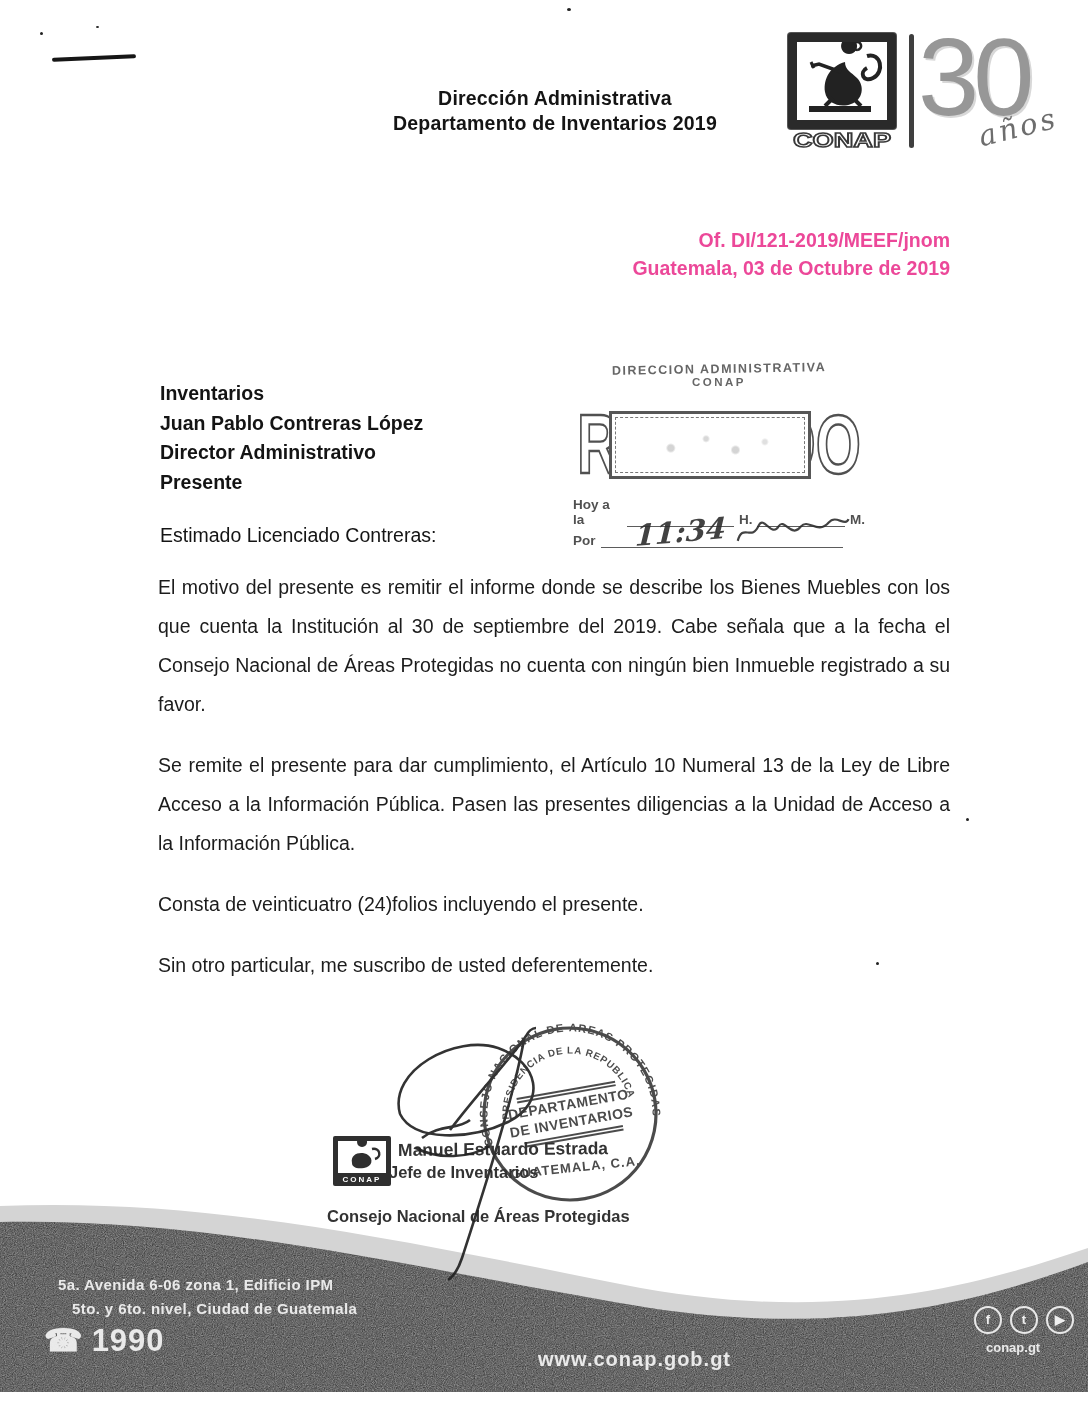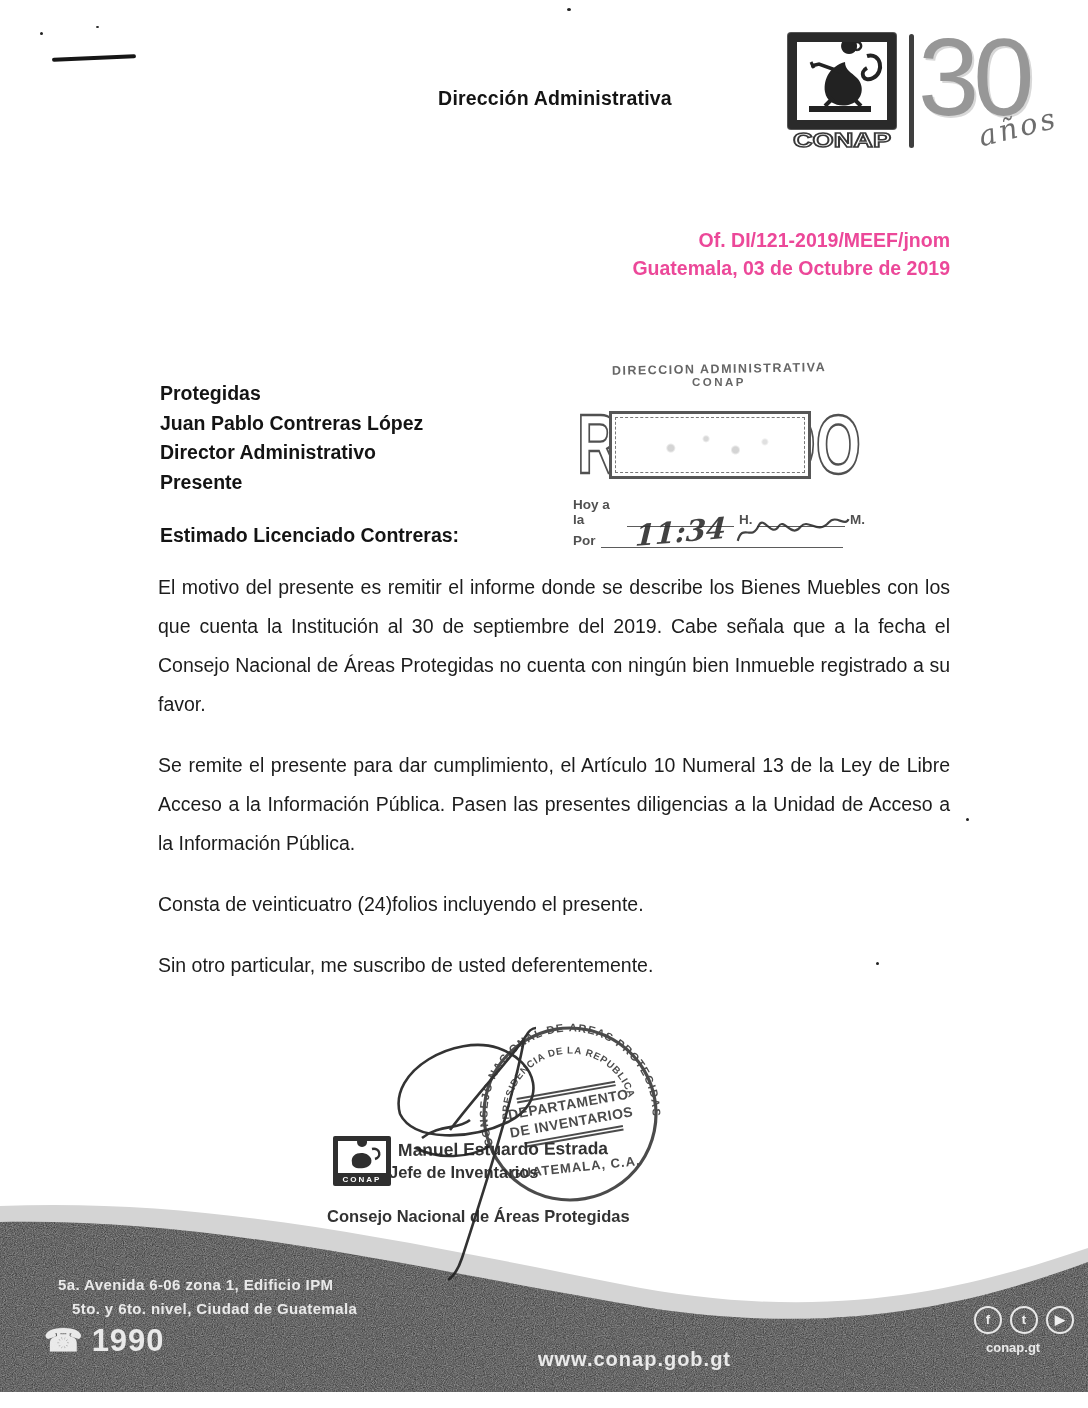--- a/index.html
+++ b/index.html
@@ -18,21 +18,21 @@
   .brand-divider{left:909px;top:34px;width:5px;height:114px;background:#3f3f3f;border-radius:3px;}
   .big30{left:918px;top:22px;font-size:110px;line-height:1;font-weight:400;letter-spacing:-6px;
          color:#979797;text-shadow:2px 2px 0 rgba(125,125,125,.3);}
   .anios{left:978px;top:110px;font-family:"DejaVu Serif",serif;font-style:italic;font-size:29px;
          color:#6d6d6d;transform:rotate(-14deg);letter-spacing:3px;}
   
   .ref-block{left:540px;top:227px;width:410px;text-align:right;font-weight:bold;
              font-size:19.5px;line-height:27.5px;color:#ec4899;}
   
   .recipient{left:160px;top:379px;font-weight:bold;font-size:19.5px;line-height:29.5px;color:#141414;}
-  .salutation{left:160px;top:524px;font-weight:bold;font-size:19.5px;color:#141414;}
+  .salutation{left:160px;top:524px;font-weight:normal;font-size:19.5px;color:#141414;}
   
   .rstamp{left:573px;top:362px;width:292px;color:#414141;}
   .rstamp .hdr1{text-align:center;font-size:12.5px;letter-spacing:1.5px;font-weight:600;
                 color:#4c4c4c;transform:rotate(-1deg);opacity:.85;}
   .rstamp .hdr2{text-align:center;font-size:11.5px;letter-spacing:2.5px;font-weight:600;
                 color:#4c4c4c;opacity:.85;}
   .rword{position:relative;width:292px;height:102px;margin-top:1px;opacity:.9;}
   .rdatebox{position:absolute;left:36px;top:22px;width:196px;height:62px;background:
      radial-gradient(circle at 30% 55%,rgba(100,100,100,.3) 0 3px,transparent 5px),
      radial-gradient(circle at 48% 40%,rgba(100,100,100,.28) 0 2px,transparent 4px),
@@ -79,20 +79,21 @@
 
   <div class="abs artifact-line"></div>
   <div class="abs dot" style="left:40px;top:32px;width:3px;height:3px"></div>
   <div class="abs dot" style="left:96px;top:26px;width:3px;height:2px"></div>
   <div class="abs dot" style="left:567px;top:8px;width:4px;height:3px"></div>
   <div class="abs dot" style="left:966px;top:818px;width:3px;height:3px"></div>
   <div class="abs dot" style="left:876px;top:962px;width:3px;height:3px"></div>
 
   <div class="abs doc-header">
     <div>Dirección Administrativa</div>
+    <div>Departamento de Inventarios 2019</div>
   </div>
 
   <div class="abs conap-frame">
     <div class="conap-frame-inner">
       <svg width="90" height="78" viewBox="0 0 90 78">
         <path d="M52 12 a8 8 0 1 1 .1 0" fill="#222"></path>
         <path d="M60 8 a4 4 0 1 1 .1 0" fill="none" stroke="#222" stroke-width="2.5"></path>
         <path d="M70 14 C84 10 88 30 76 36 C66 41 62 30 70 26" fill="none" stroke="#222" stroke-width="4"></path>
         <path d="M48 20 C34 24 26 36 28 50 C30 62 44 66 54 62 C66 58 68 44 60 36 C54 30 48 28 48 20 Z" fill="#222"></path>
         <path d="M44 30 L22 22 L14 24" fill="none" stroke="#222" stroke-width="3.5"></path>
@@ -108,21 +109,21 @@
   <div class="abs brand-divider"></div>
   <div class="abs big30">30</div>
   <div class="abs anios">años</div>
 
   <div class="abs ref-block">
     <div>Of. DI/121-2019/MEEF/jnom</div>
     <div>Guatemala, 03 de Octubre de 2019</div>
   </div>
 
   <div class="abs recipient">
-    <div>Protegidas</div>
+    <div>Inventarios</div>
     <div>Juan Pablo Contreras López</div>
     <div>Director Administrativo</div>
     <div>Presente</div>
   </div>
 
   <div class="abs salutation">Estimado Licenciado Contreras:</div>
 
   <div class="abs rstamp">
     <div class="hdr1">DIRECCION ADMINISTRATIVA</div>
     <div class="hdr2">CONAP</div>

